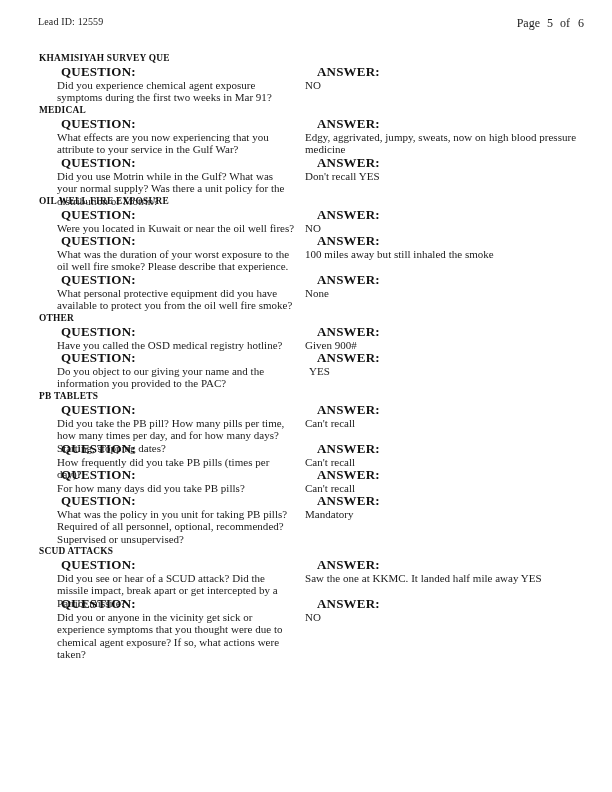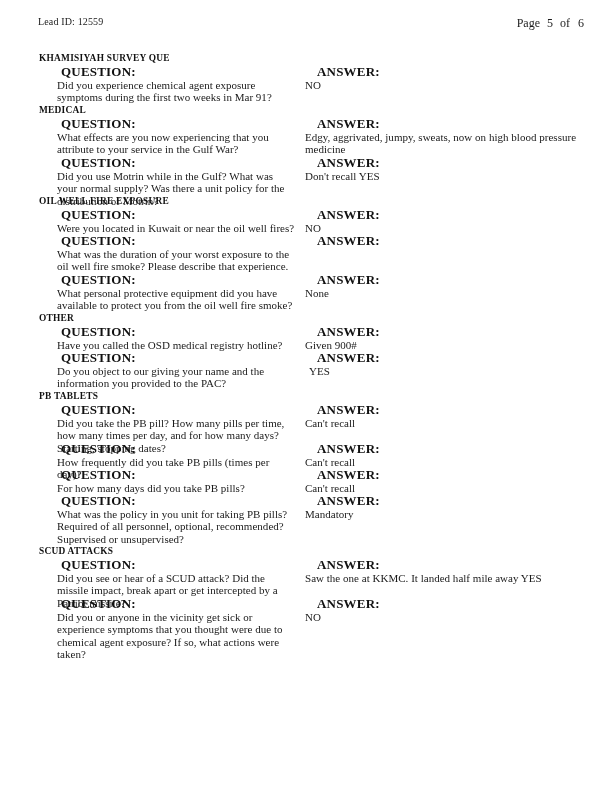--- a/index.html
+++ b/index.html
@@ -174,20 +174,21 @@
             <div class="atext">NO</div>
           </div>
         </div>
         <div class="qa-row" style="height: 39px;">
           <div class="qa-left">
             <div class="label q-label">QUESTION:</div>
             <div class="qtext">What was the duration of your worst exposure to the oil well fire smoke?  Please describe that experience.</div>
           </div>
           <div class="qa-right">
             <div class="label a-label">ANSWER:</div>
+            <div class="atext">100 miles away but still inhaled the smoke</div>
           </div>
         </div>
         <div class="qa-row" style="height: 39px;">
           <div class="qa-left">
             <div class="label q-label">QUESTION:</div>
             <div class="qtext">What personal protective equipment did you have available to protect you from the oil well fire smoke?</div>
           </div>
           <div class="qa-right">
             <div class="label a-label">ANSWER:</div>
             <div class="atext">None</div>

